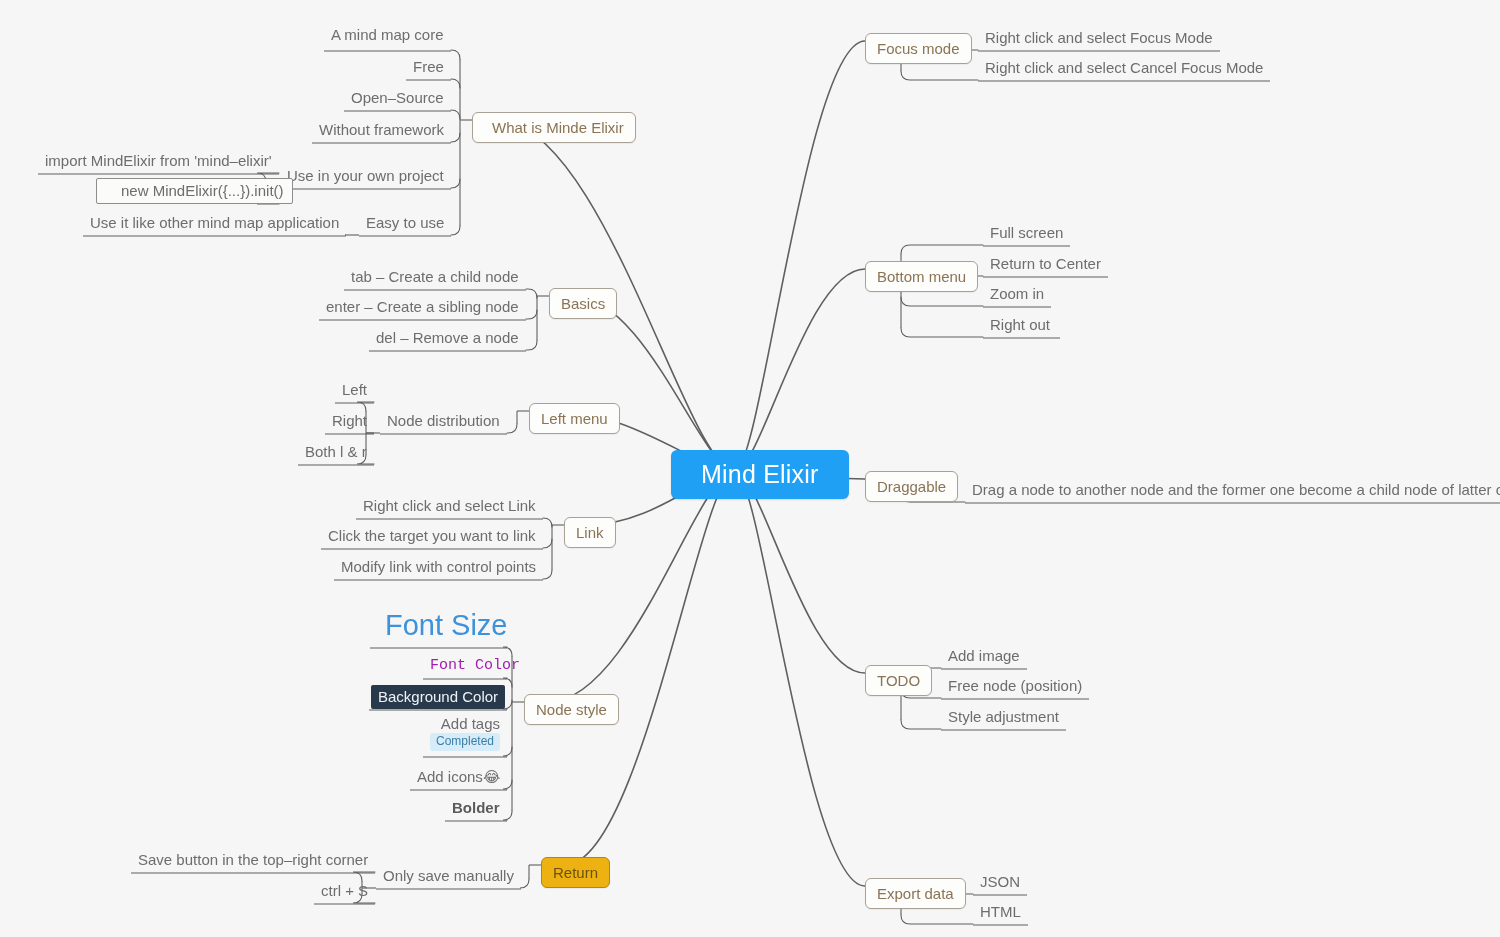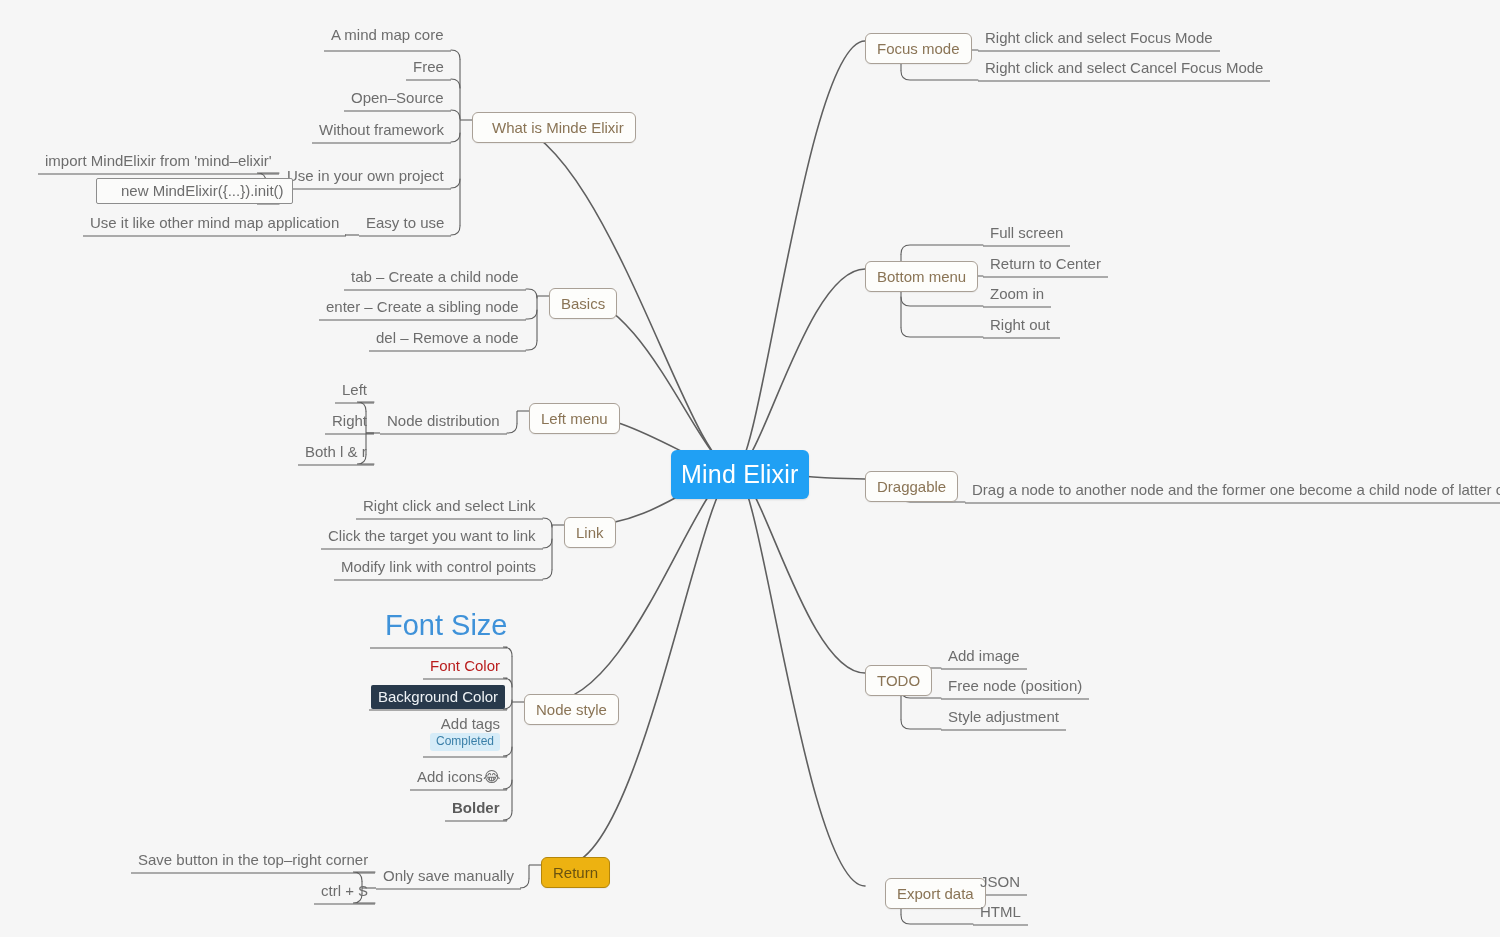--- a/index.html
+++ b/index.html
@@ -12,21 +12,21 @@
   }
   #map{position:absolute;left:0;top:0;width:1500px;height:937px;}
   #links{position:absolute;left:0;top:0;width:1500px;height:937px;pointer-events:none;}
 
   .node{position:absolute;white-space:nowrap;line-height:1;}
 
   
   .root{
     background:#20a0f4;color:#fff;
     font-size:25px;font-weight:400;
-    padding:12px 10px;border-radius:6px;
+    padding:12px 30px;border-radius:6px;
     letter-spacing:.2px;
     box-shadow:0 1px 2px rgba(0,0,0,.12);
   }
 
   
   .lvl2{
     background:#fdfdfb;color:#8a7455;
     border:1px solid #a9a096;border-radius:6px;
     font-size:15px;padding:7px 11px;
     box-shadow:0 1px 1px rgba(0,0,0,.05);
@@ -43,21 +43,21 @@
   }
   .leaf.b-right{text-align:right;}
 
   .leaf.selected{
     border:1px solid #8d8d8d;border-radius:2px;
     background:#fbfbfa;padding:4px 8px 5px 24px;
   }
 
   
   .s-fontsize{color:#3f92d9;font-size:29px;padding-bottom:7px;margin-left:8px;}
-  .s-fontcolor{color:#b91c1c;}
+  .s-fontcolor{color:#a21caf;font-family:Liberation Mono, monospace;}
   .s-bgcolor{background:#28394b;color:#eef2f5;padding:4px 7px 5px 7px;border-radius:2px;}
   .s-bolder{font-weight:bold;color:#5b5b5b;}
   .s-tagwrap{display:flex;flex-direction:column;align-items:flex-end;gap:2px;}
   .tag{
     background:#d6ecf8;color:#3a7fa8;
     font-size:12px;padding:2px 6px 3px 6px;border-radius:3px;
     display:inline-block;line-height:1.1;
   }
   .emoji{font-size:15px;}
 </style>
@@ -233,16 +233,16 @@
     <div class="node leaf" style="left: 985px; top: 222px;"><span>Full screen</span></div>
     <div class="node leaf" style="left: 985px; top: 253px;"><span>Return to Center</span></div>
     <div class="node leaf" style="left: 985px; top: 283px;"><span>Zoom in</span></div>
     <div class="node leaf" style="left: 985px; top: 314px;"><span>Right out</span></div>
     <div class="node lvl2" style="left: 865px; top: 471px;">Draggable</div>
     <div class="node leaf" style="left: 967px; top: 479px;"><span>Drag a node to another node and the former one become a child node of latter one</span></div>
     <div class="node lvl2" style="left: 865px; top: 665px;">TODO</div>
     <div class="node leaf" style="left: 943px; top: 645px;"><span>Add image</span></div>
     <div class="node leaf" style="left: 943px; top: 675px;"><span>Free node (position)</span></div>
     <div class="node leaf" style="left: 943px; top: 706px;"><span>Style adjustment</span></div>
-    <div class="node lvl2" style="left: 885px; top: 878px;">Export data</div>
+    <div class="node lvl2" style="left: 865px; top: 878px;">Export data</div>
     <div class="node leaf" style="left: 975px; top: 871px;"><span>JSON</span></div>
     <div class="node leaf" style="left: 975px; top: 901px;"><span>HTML</span></div>
   </div>
 
 </body></html>

